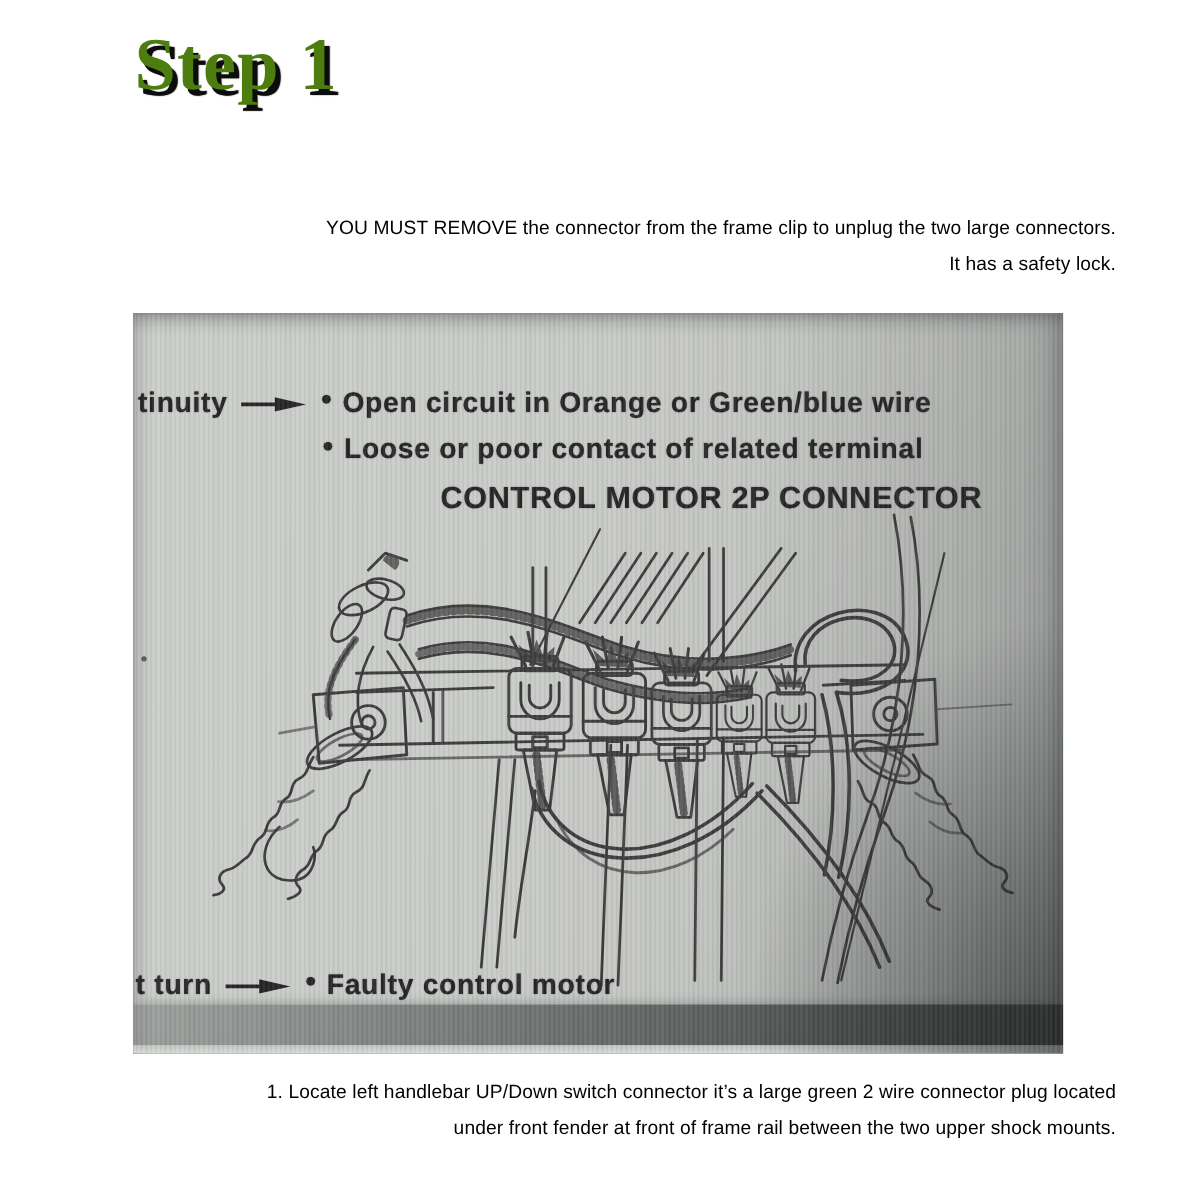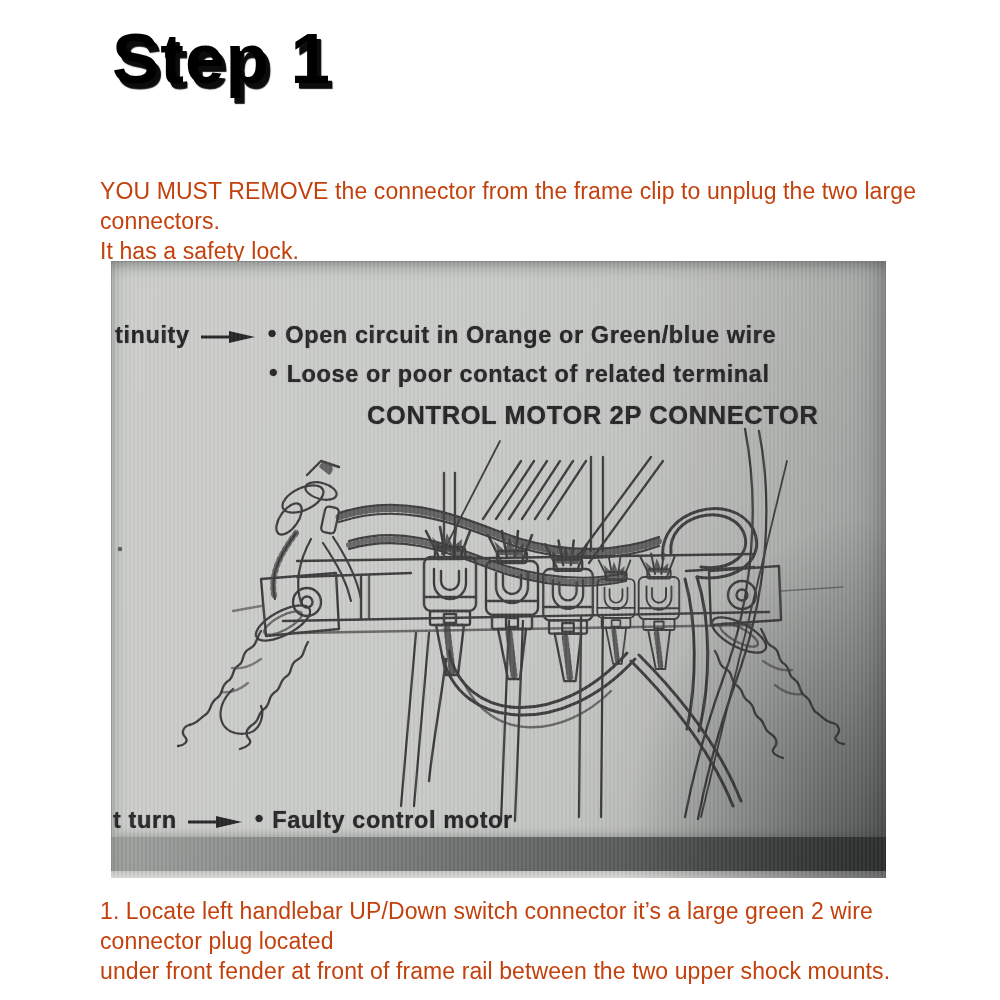--- a/index.html
+++ b/index.html
@@ -6,32 +6,32 @@
   html,body { margin:0; padding:0; }
   body {
     width:1000px; height:1000px; position:relative; overflow:hidden;
     background:#ffffff;
     font-family:"Liberation Sans", sans-serif;
   }
 
   
   .page-title {
     position:absolute; left:112px; top:22px;
-    font-family:Liberation Sans, sans-serif;
-    font-weight:bold; font-size:71px; line-height:1.05;
-    color:#000000;
+    font-family:Liberation Serif, serif;
+    font-weight:bold; font-size:62px; line-height:1.05;
+    color:#4d7c0f;
     text-shadow:4px 5px 0 #0c0c0c, 4.5px 5.5px 1px rgba(0,0,0,.9);
     letter-spacing:1px;
   }
 
   
   .red-par {
     position:absolute; left:100px; width:830px;
-    color:#c2410c; font-size:23px; line-height:30px;
-    white-space:pre-line; letter-spacing:.1px;
+    color:#000000; font-size:16px; line-height:30px;
+    white-space:pre-line; letter-spacing:.1px;text-align:right;
   }
   .intro-par { top:176px; }
   .note-par  { top:896px; }
 
   
   .photo {
     position:absolute; left:111px; top:261px; width:775px; height:617px;
     background:linear-gradient(100deg,#cdcfcc 0%, #c9cbc8 45%, #c3c5c2 62%, #a9aba9 84%, #8e918f 100%);
     box-shadow: inset 0 0 0 1px rgba(120,126,122,.55),
                 inset 0 10px 16px -8px rgba(55,60,58,.5),

